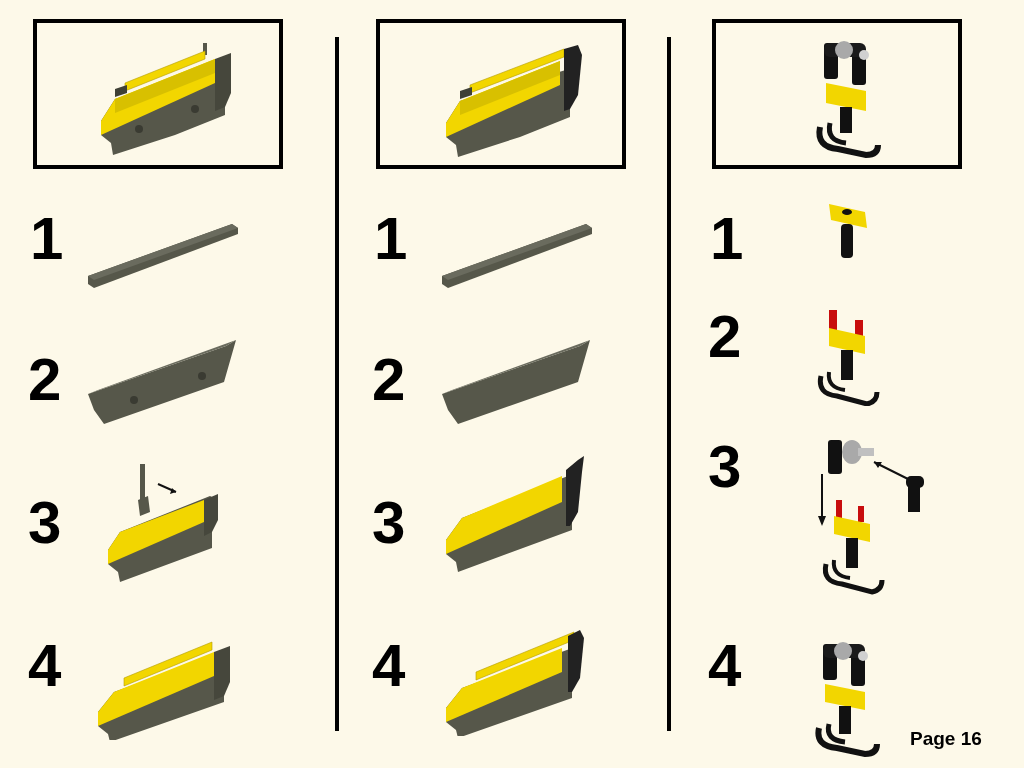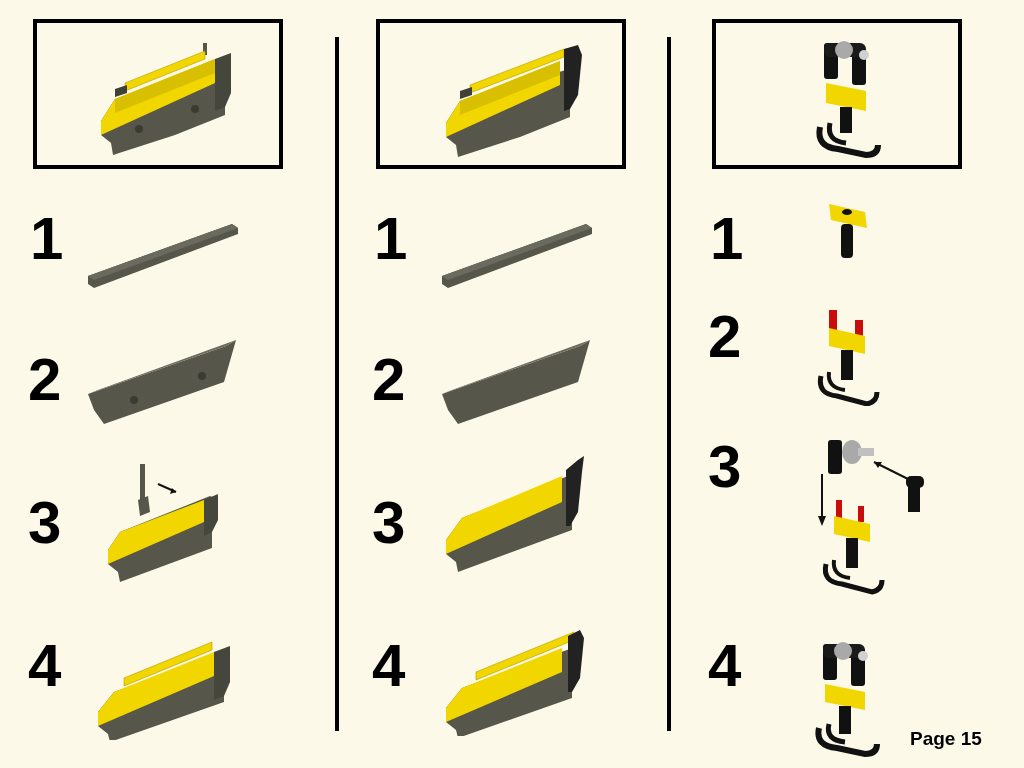--- a/index.html
+++ b/index.html
@@ -165,13 +165,13 @@
   <rect x="36" y="14" width="14" height="34" rx="3" fill="#111"></rect>
   <rect x="8" y="6" width="42" height="14" rx="6" fill="#1a1a1a"></rect>
   <ellipse cx="28" cy="13" rx="9" ry="9" fill="#a9a9a9"></ellipse>
   <circle cx="48" cy="18" r="5" fill="#d0d0d0"></circle>
   <polygon points="10,46 50,54 50,72 10,64" fill="#f2d600"></polygon>
   <rect x="24" y="68" width="12" height="28" fill="#111"></rect>
   <path d="M4 90 Q0 108 22 110 L50 116 Q62 116 62 106" stroke="#111" stroke-width="6" fill="none"></path>
   <path d="M14 86 Q10 102 30 104" stroke="#111" stroke-width="5" fill="none"></path>
 </svg>
 
-<div class="page-label">Page 15</div>
+<div class="page-label">Page 16</div>
 
 </body></html>

